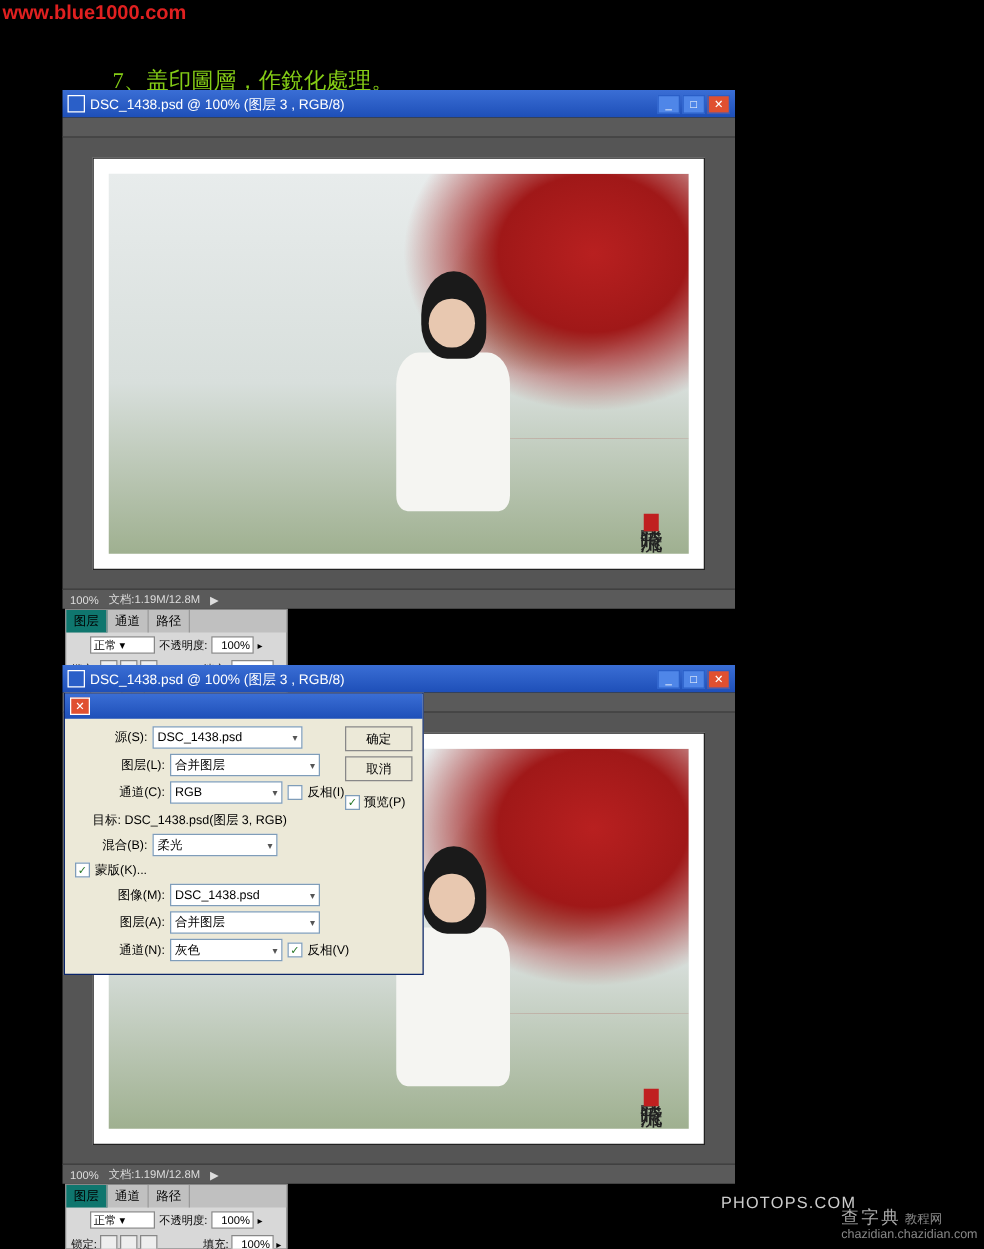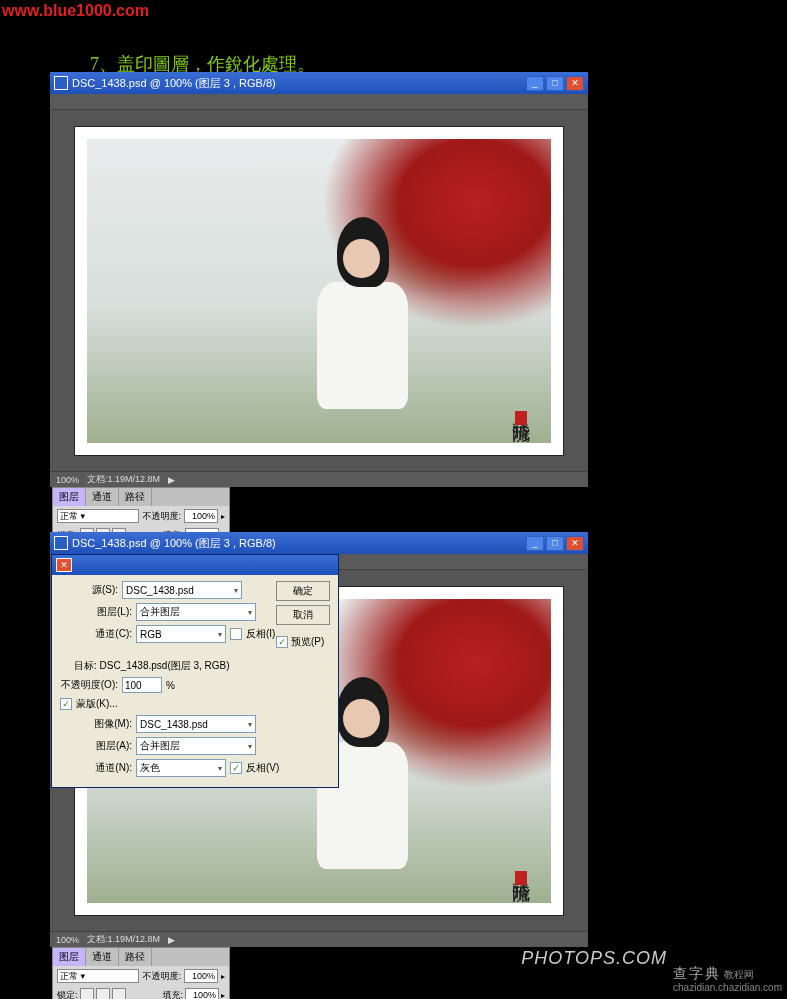--- a/index.html
+++ b/index.html
@@ -30,22 +30,22 @@
 .dress{position:absolute;top:38%;left:20%;width:70%;height:58%;background:#f5f5f2;border-radius:20% 20% 10% 10%}
 .sig{position:absolute;bottom:18px;right:18px;font-family:"STXingkai",cursive;color:#222;font-size:18px;writing-mode:vertical-rl}
 .seal{display:inline-block;width:12px;height:14px;background:#c02020;margin-top:2px}
 .statusbar{height:16px;background:#5a5a5a;border-top:1px solid #404040;color:#ddd;font-size:9px;display:flex;align-items:center;padding:0 6px;gap:8px}
 
 
 .panels{display:inline-block;vertical-align:top;width:178px;margin-left:2px}
 .panel{background:#d8d8d8;border:1px solid #888;font-size:10px}
 .ptabs{display:flex;background:#c0c0c0;height:18px}
 .ptab{padding:2px 6px;border-right:1px solid #999;cursor:pointer}
-.ptab.active{background:#c4b5fd}
-.prow{display:flex;align-items:center;padding:2px 4px;gap:3px;height:20px}
+.ptab.active{background:#0f766e}
+.prow{display:flex;align-items:center;padding:2px 19px;gap:3px;height:20px}
 .pselect{flex:1;border:1px solid #888;background:#fff;height:14px;font-size:9px;padding:0 2px}
 .pinput{width:34px;border:1px solid #888;background:#fff;height:14px;font-size:9px;text-align:right;padding-right:2px}
 .plabel{font-size:9px}
 .lockrow{display:flex;align-items:center;padding:2px 4px;gap:2px;border-bottom:1px solid #aaa}
 .lockicon{width:14px;height:14px;border:1px solid #888;background:#eee;cursor:pointer}
 .layers{max-height:340px;overflow:hidden}
 .layer{display:flex;align-items:center;height:28px;border-bottom:1px solid #bbb;padding:0 2px;gap:3px;cursor:pointer}
 .layer.sel{background:#5a7fc8;color:#fff}
 .eye{width:14px;height:14px;border:1px solid #888;background:#fff;display:flex;align-items:center;justify-content:center;font-size:8px}
 .thumb{width:26px;height:22px;border:1px solid #666;background:linear-gradient(#dde,#bca);flex-shrink:0}
@@ -66,21 +66,21 @@
 .dbody{padding:6px 8px;position:relative}
 .drow{display:flex;align-items:center;margin-bottom:4px;gap:4px}
 .dlab{width:58px;text-align:right;font-size:10px}
 .dsel{flex:1;border:1px solid #7f9db9;background:#fff;height:18px;font-size:10px;padding:0 3px;display:flex;align-items:center;justify-content:space-between}
 .dsel::after{content:"▾";font-size:8px;color:#555}
 .dchk{width:12px;height:12px;border:1px solid #7f9db9;background:#fff;display:inline-flex;align-items:center;justify-content:center;font-size:9px;color:#2a7a2a}
 .dbtn{width:54px;height:20px;border:1px solid #888;background:#ece9d8;font-size:10px;cursor:pointer}
 .dbtncol{position:absolute;top:6px;right:8px;display:flex;flex-direction:column;gap:4px}
 .dinput{width:40px;border:1px solid #7f9db9;background:#fff;height:16px;font-size:10px;padding:0 2px}
 .indent{margin-left:14px}
-.dtgt{font-size:10px;margin:16px 0 4px 14px}
+.dtgt{font-size:10px;margin:6px 0 4px 14px}
 </style>
 </head>
 <body>
 
 <div class="watermark-top">www.blue1000.com</div>
 
 <div class="step-text" style="position:absolute;top:46px">7、盖印圖層，作銳化處理。</div>
 <div class="step1-block">
   <div class="win">
     <div class="titlebar">
@@ -269,23 +269,22 @@
             <div class="dsel" style="max-width:120px">合并图层</div>
           </div>
         <div class="drow indent">
             <span class="dlab">通道(C):</span>
             <div class="dsel" style="max-width:90px">RGB</div>
             <span class="dchk"></span>
             <span style="font-size:10px">反相(I)</span>
           </div>
         <div class="dtgt"><span>目标:</span> <span>DSC_1438.psd(图层 3, RGB)</span></div>
         <div class="drow">
-            <span class="dlab">不透明度(O):</span>
-            <input class="dinput" value="100" style="">
-            <span style="font-size:10px">%</span>
+            <span class="dlab">混合(B):</span>
+            <div class="dsel" style="max-width:100px">柔光</div>
           </div>
         <div class="drow">
             <span class="dchk">✓</span>
             <span style="font-size:10px">蒙版(K)...</span>
           </div>
         <div class="drow indent">
             <span class="dlab">图像(M):</span>
             <div class="dsel" style="max-width:120px">DSC_1438.psd</div>
           </div>
         <div class="drow indent">
@@ -322,13 +321,13 @@
           <input class="pinput" value="100%" style="">
           <span style="font-size:8px">▸</span>
         </div>
       </div></div>
 </div>
 
 <div class="watermark-br">
   <div><span class="big">查字典</span> <span>教程网</span></div>
   <div>chazidian.chazidian.com</div>
 </div>
-<div style="position:absolute;bottom:30px;right:120px;color:#ccc;font-size:18px;font-style:italic;letter-spacing:1px">PHOTOPS.COM</div>
+<div style="position:absolute;bottom:30px;right:102px;color:#ccc;font-size:13px;letter-spacing:1px">PHOTOPS.COM</div>
 
 </body></html>

